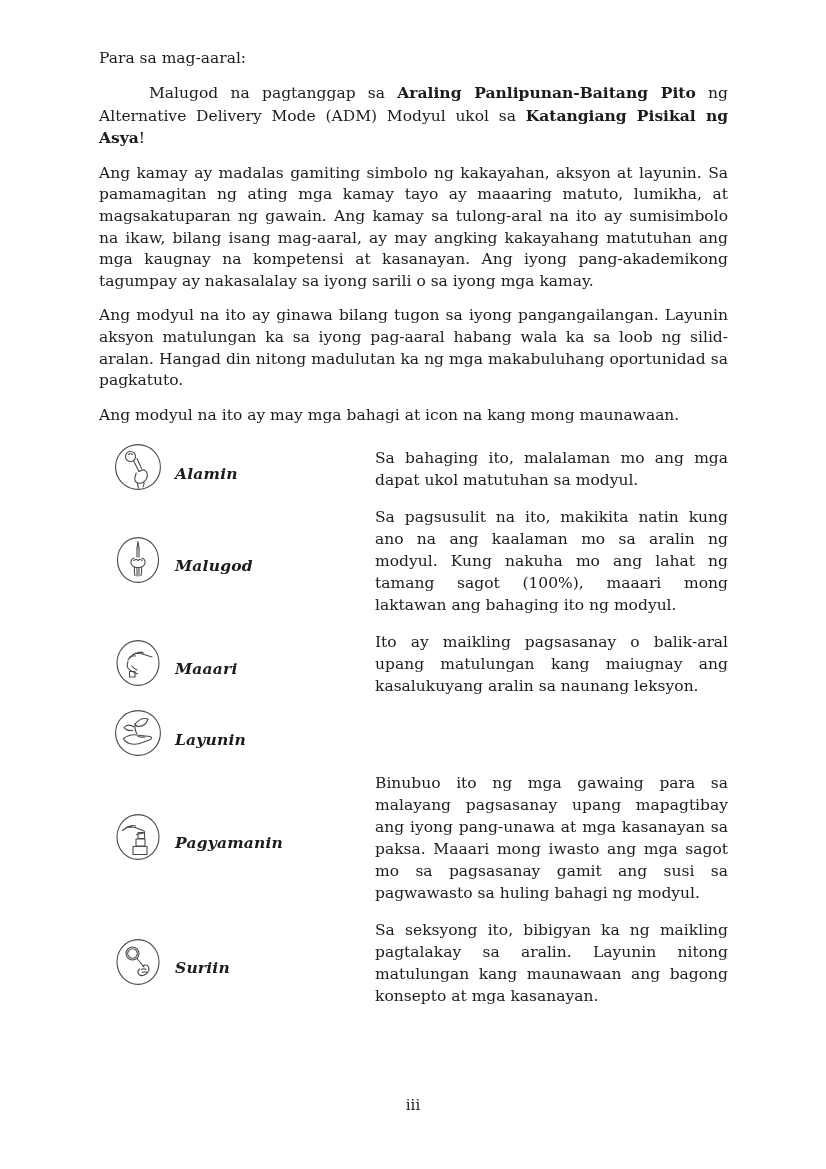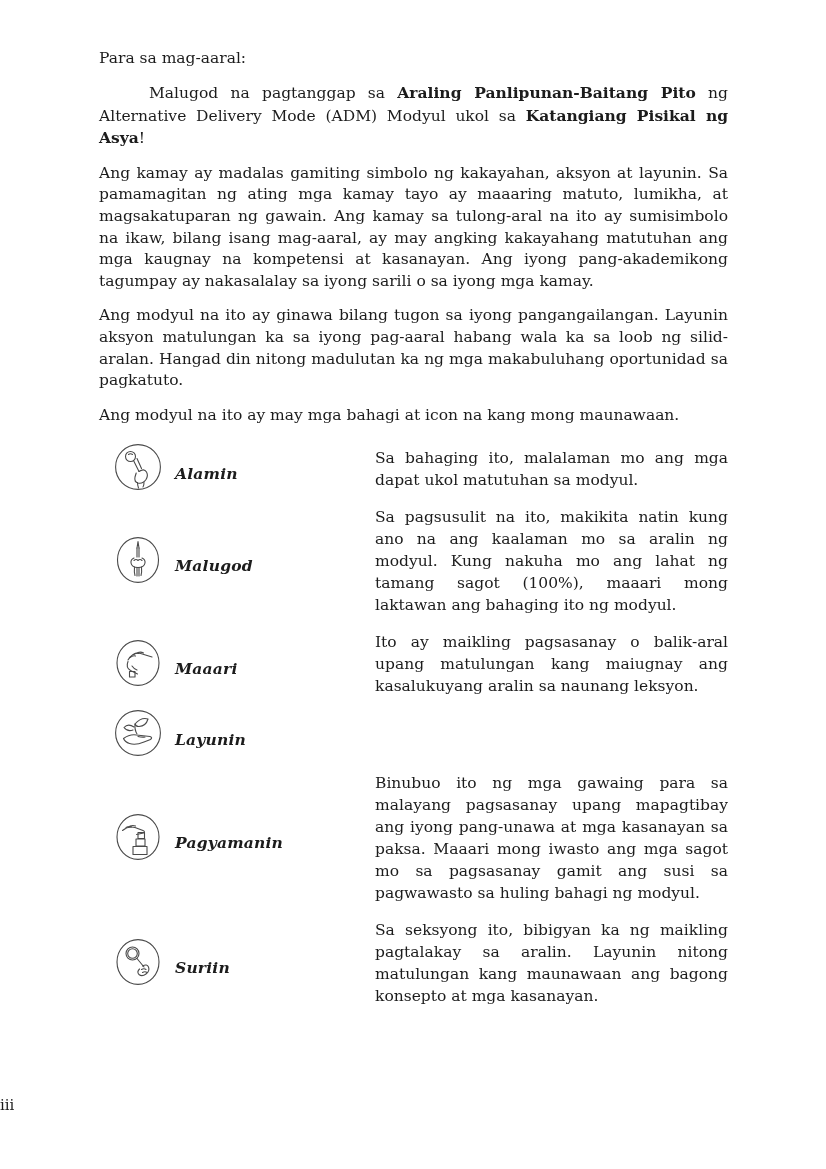--- a/index.html
+++ b/index.html
@@ -57,20 +57,21 @@
     font-size: 15.5px;
     line-height: 22px;
     text-align: justify;
     padding-top: 3px;
   }
   .page-footer {
     position: absolute;
     top: 1096px;
     left: 0;
     right: 0;
+    text-align: center;
     font-size: 15px;
   }
   .circle-icon {
     stroke: #4a4a4a;
     fill: none;
     stroke-width: 1.1;
     stroke-linecap: round;
     stroke-linejoin: round;
   }
 </style>

